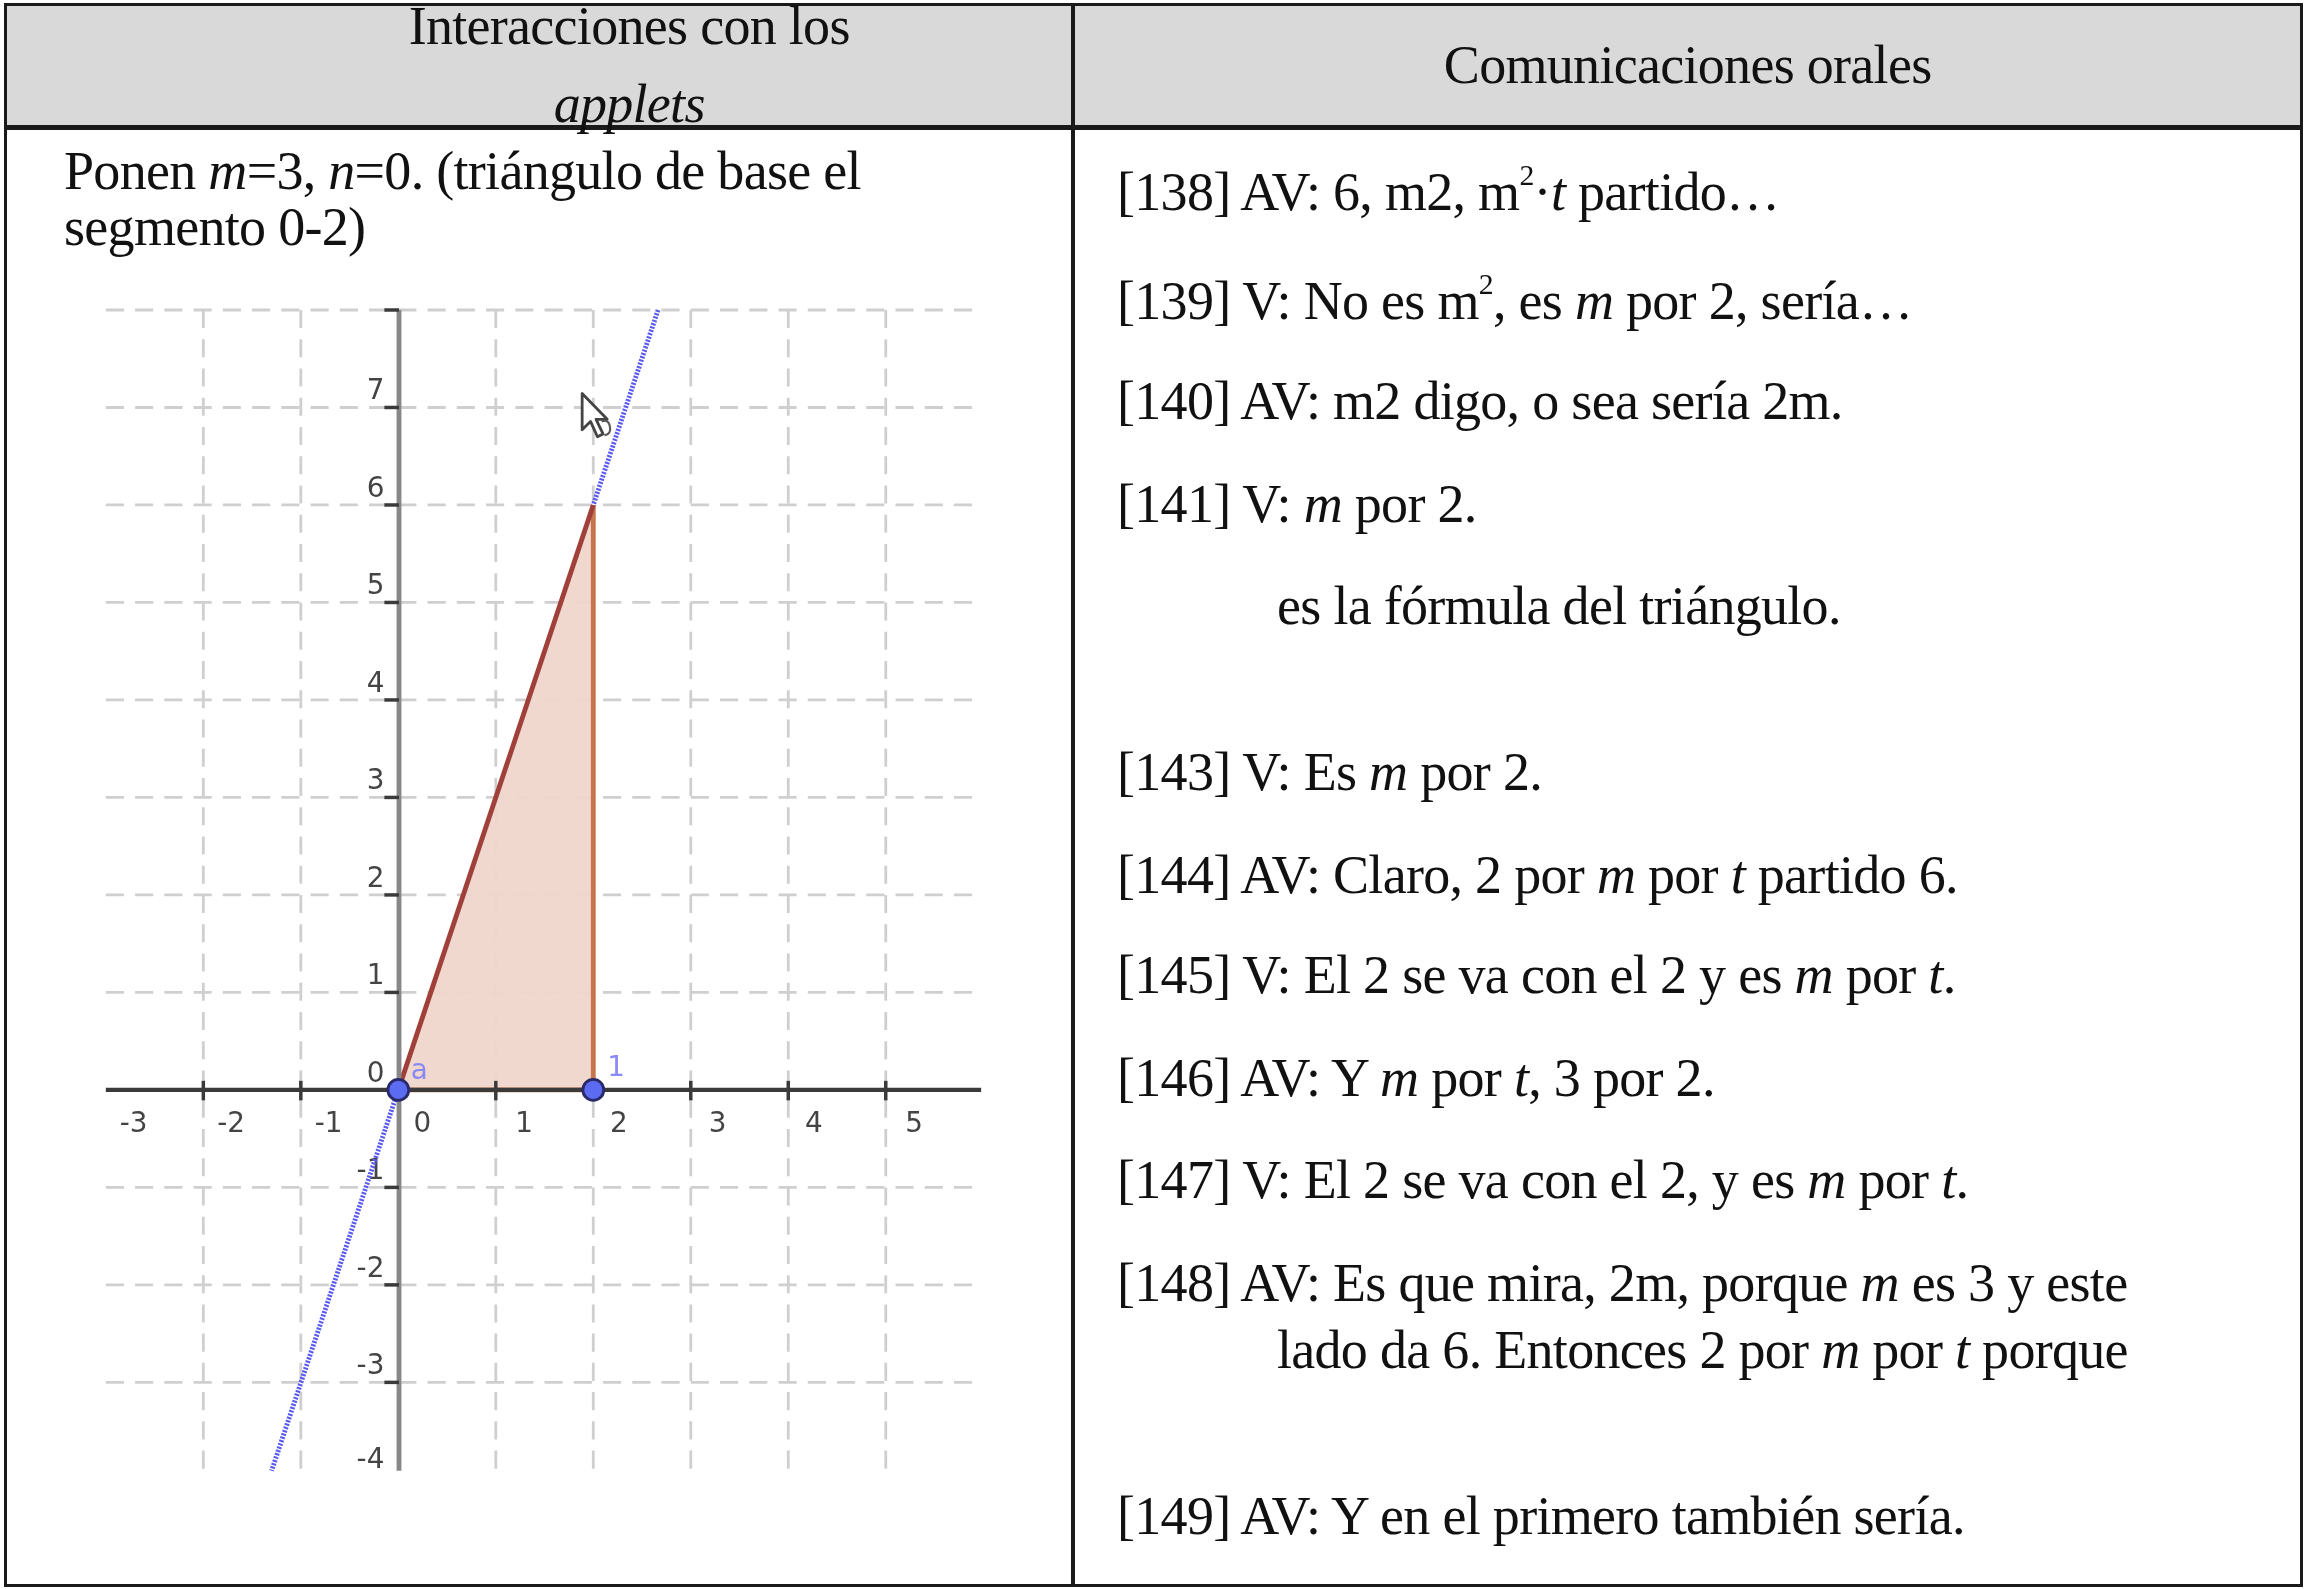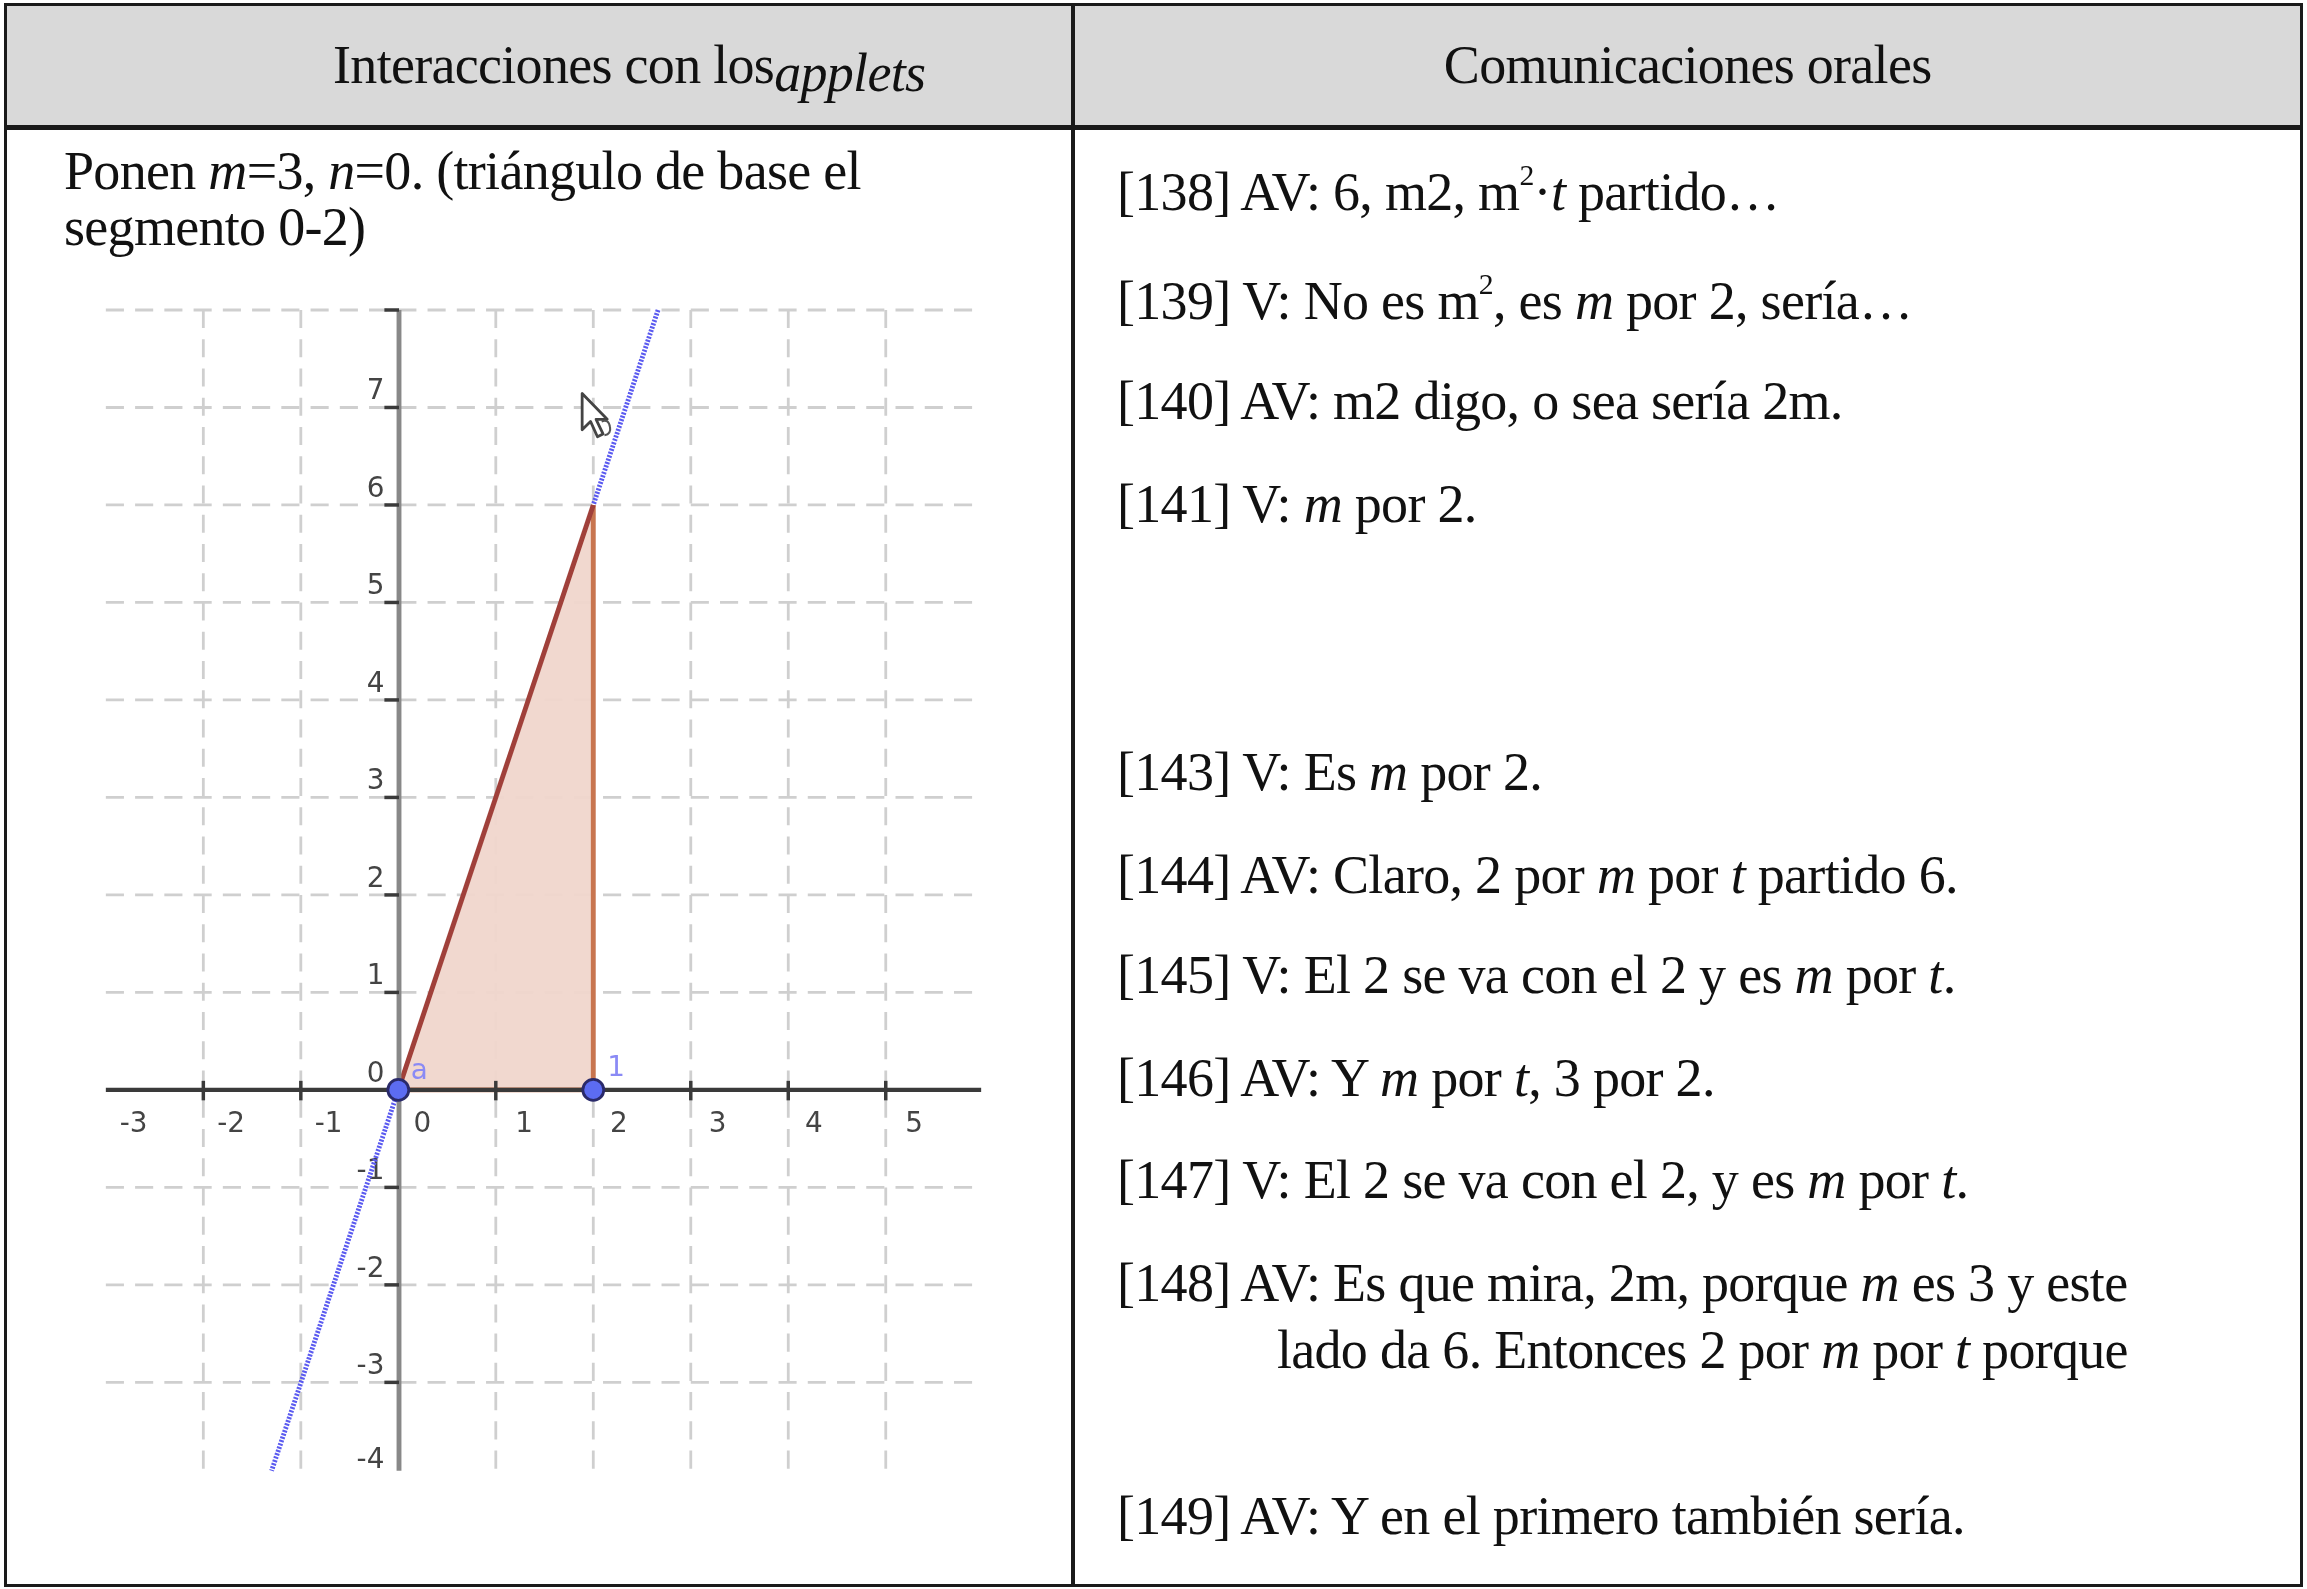--- a/index.html
+++ b/index.html
@@ -5,21 +5,21 @@
   html, body { margin: 0; padding: 0; background: #ffffff; }
   body { width: 2307px; height: 1590px; position: relative; overflow: hidden;
          font-family: "Liberation Serif", "DejaVu Serif", serif; color: #111; }
   .table { position: absolute; left: 4.2px; top: 2.8px; width: 2299px; height: 1584px;
            border: 3.5px solid #1a1a1a; box-sizing: border-box; }
   .header-row { position: absolute; left: 0; top: 0; right: 0; height: 124px;
                 background: #d9d9d9; border-bottom: 5.6px solid #1a1a1a; box-sizing: border-box; }
   .col-divider { position: absolute; left: 1064px; top: 0; bottom: 0; width: 3.5px; background: #1a1a1a; }
   .hcell { position: absolute; top: 0; height: 118px; display: flex; align-items: center;
            justify-content: center; font-size: 54px; letter-spacing: -0.7px; }
-  .hcell.left { left: 0; width: 1244px; }
+  .hcell.left { left: 0; width: 1244px; flex-direction: column; }
   .hcell.right { left: 1068px; right: 0; }
   .it { font-style: italic; margin-top: 16px; }
   .sup { font-size: 0.55em; vertical-align: 0.85em; line-height: 0; }
 
   .left-text { position: absolute; left: 64px; top: 143px; width: 975px;
                font-size: 54px; line-height: 56px; letter-spacing: -0.7px; }
 
   .graph { position: absolute; left: 0; top: 0; }
 
   .utterance { position: absolute; left: 1117px; width: 1177px; font-size: 54px; line-height: 67px;
@@ -144,21 +144,21 @@
     <path d="M0,0 L0,52 L12,40 L22,62 L30,58 L20,37 L36,37 Z" fill="#ffffff" stroke="#444" stroke-width="4" stroke-linejoin="round"></path>
     <path d="M28,40 q10,-4 12,8 q2,10 -8,12" fill="none" stroke="#555" stroke-width="3"></path>
   </g>
 </svg>
 
 <div>
   <div class="utterance" style="top:159px"><span class="first"><span>[138] AV: 6, m2, m</span><span class="sup">2</span><span>·</span><span class="it">t</span><span> partido…</span></span></div>
   <div class="utterance" style="top:268px"><span class="first"><span>[139] V: No es m</span><span class="sup">2</span><span>, es </span><span class="it">m</span><span> por 2, sería…</span></span></div>
   <div class="utterance" style="top:368px"><span class="first"><span>[140] AV: m2 digo, o sea sería 2m.</span></span></div>
   <div class="utterance" style="top:471px"><span class="first"><span>[141] V: </span><span class="it">m</span><span> por 2.</span></span></div>
-  <div class="utterance" style="top:573px"></div>
+  <div class="utterance" style="top:573px"><span class="cont"><span>es la fórmula del triángulo.</span></span></div>
   <div class="utterance" style="top:739px"><span class="first"><span>[143] V: Es </span><span class="it">m</span><span> por 2.</span></span></div>
   <div class="utterance" style="top:842px"><span class="first"><span>[144] AV: Claro, 2 por </span><span class="it">m</span><span> por </span><span class="it">t</span><span> partido 6.</span></span></div>
   <div class="utterance" style="top:942px"><span class="first"><span>[145] V: El 2 se va con el 2 y es </span><span class="it">m</span><span> por </span><span class="it">t</span><span>.</span></span></div>
   <div class="utterance" style="top:1045px"><span class="first"><span>[146] AV: Y </span><span class="it">m</span><span> por </span><span class="it">t</span><span>, 3 por 2.</span></span></div>
   <div class="utterance" style="top:1147px"><span class="first"><span>[147] V: El 2 se va con el 2, y es </span><span class="it">m</span><span> por </span><span class="it">t</span><span>.</span></span></div>
   <div class="utterance" style="top:1250px"><span class="first"><span>[148] AV: Es que mira, 2m, porque </span><span class="it">m</span><span> es 3 y este</span></span><span class="cont"><span>lado da 6. Entonces 2 por </span><span class="it">m</span><span> por </span><span class="it">t</span><span> porque</span></span></div>
   <div class="utterance" style="top:1483px"><span class="first"><span>[149] AV: Y en el primero también sería.</span></span></div>
 </div>
 
 

